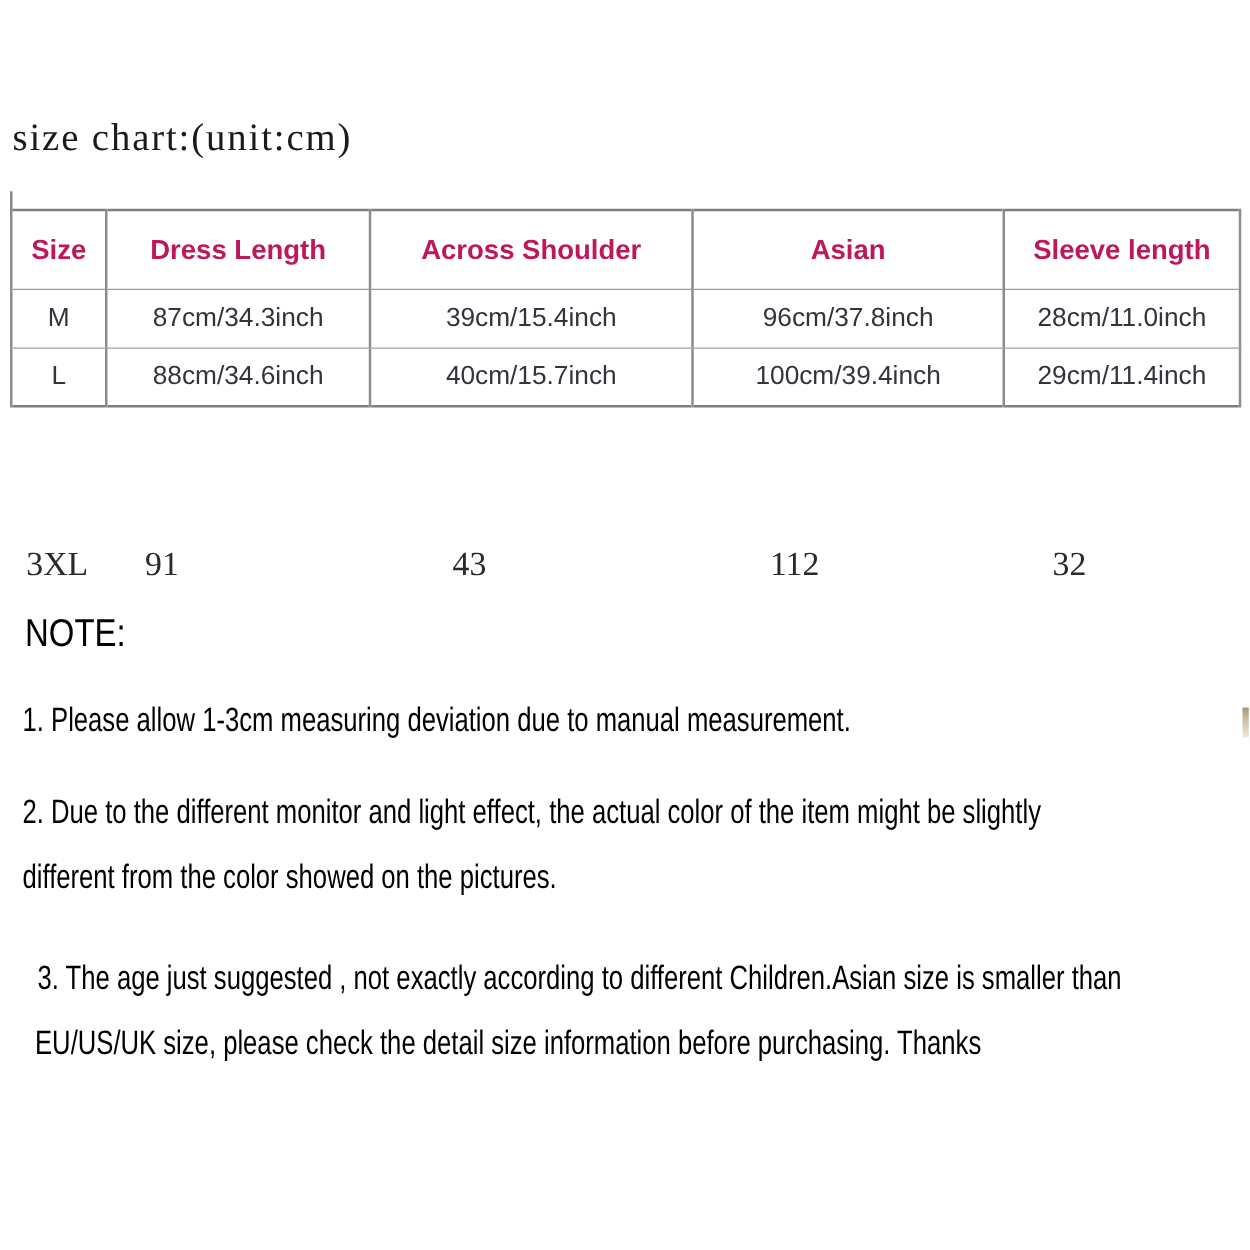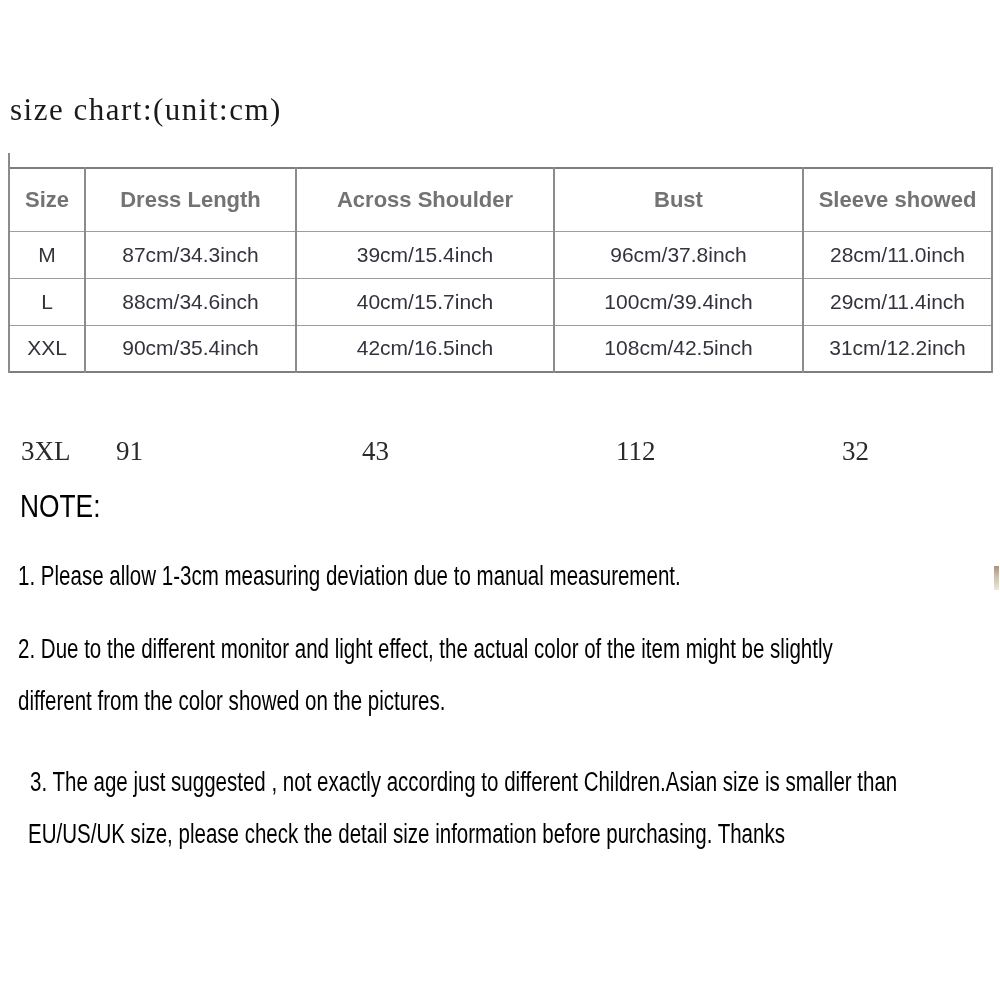--- a/index.html
+++ b/index.html
@@ -55,21 +55,21 @@
     text-align: center;
     vertical-align: middle;
     padding: 0;
     overflow: hidden;
   }
   table.size-table thead tr { height: 63px; }
   table.size-table tbody tr { height: 47px; }
   table.size-table th {
     font-size: 22px;
     font-weight: 700;
-    color: #737373;
+    color: #be185d;
   }
   table.size-table td {
     font-size: 21px;
     font-weight: 400;
     color: #34333d;
   }
 
   
   .extra-row span {
     position: absolute;
@@ -139,45 +139,38 @@
       <col style="width:211px">
       <col style="width:258px">
       <col style="width:249px">
       <col style="width:189px">
     </colgroup>
     <thead>
       <tr>
         <th>Size</th>
         <th>Dress Length</th>
         <th>Across Shoulder</th>
-        <th>Bust</th>
-        <th>Sleeve showed</th>
+        <th>Asian</th>
+        <th>Sleeve length</th>
       </tr>
     </thead>
     <tbody>
       <tr>
         <td>M</td>
         <td>87cm/34.3inch</td>
         <td>39cm/15.4inch</td>
         <td>96cm/37.8inch</td>
         <td>28cm/11.0inch</td>
       </tr>
       <tr>
         <td>L</td>
         <td>88cm/34.6inch</td>
         <td>40cm/15.7inch</td>
         <td>100cm/39.4inch</td>
         <td>29cm/11.4inch</td>
-      </tr>
-      <tr>
-        <td>XXL</td>
-        <td>90cm/35.4inch</td>
-        <td>42cm/16.5inch</td>
-        <td>108cm/42.5inch</td>
-        <td>31cm/12.2inch</td>
       </tr>
     </tbody>
   </table>
 
   <div class="extra-row">
     <span class="x-size">3XL</span>
     <span class="x-dress">91</span>
     <span class="x-across">43</span>
     <span class="x-bust">112</span>
     <span class="x-sleeve">32</span>

